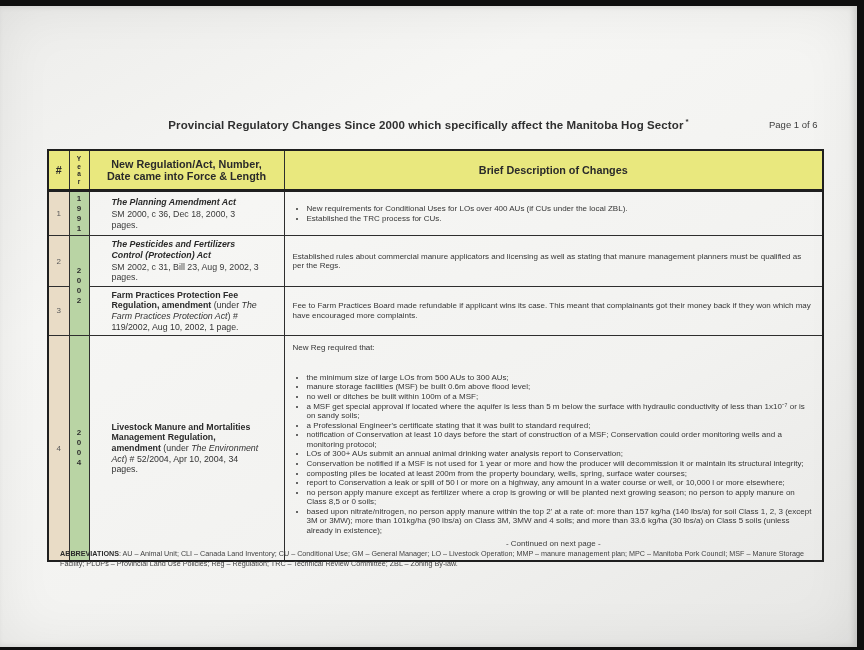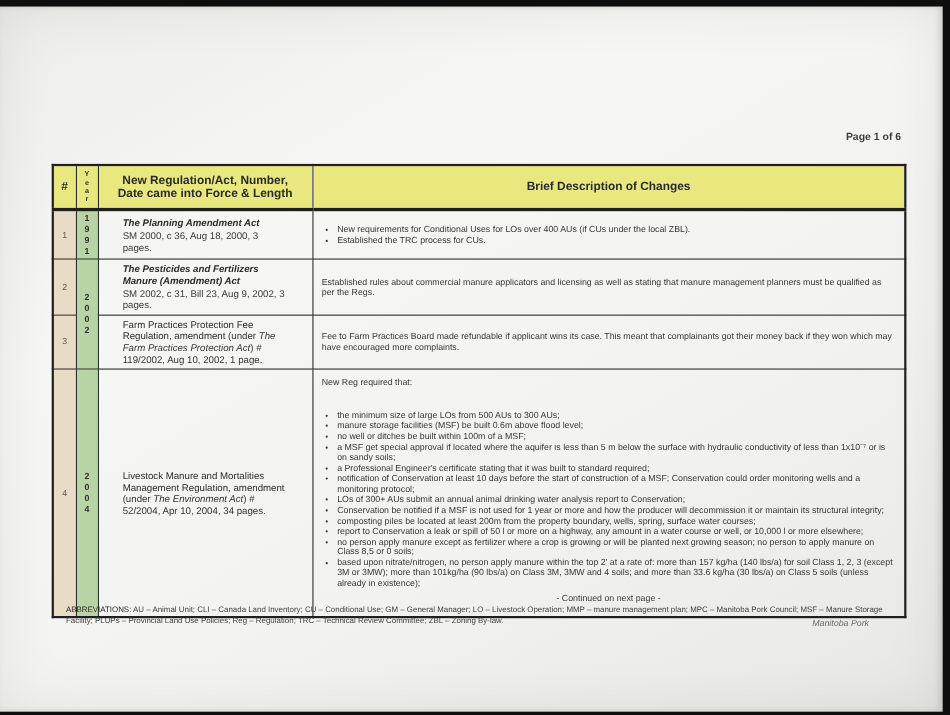--- a/index.html
+++ b/index.html
@@ -11,21 +11,21 @@
   .paper{
     position:absolute;left:0;top:6px;width:857px;height:641px;
     background:linear-gradient(150deg,#ededeb 0%,#f6f6f4 30%,#f2f2f0 65%,#e7e7e5 100%);
     box-shadow:inset 0 0 55px rgba(0,0,0,0.07), inset -3px 0 6px rgba(0,0,0,0.12);
   }
   .title{
     position:absolute;top:111px;left:0;width:100%;
     text-align:center;font-weight:bold;font-size:11.5px;color:#303030;letter-spacing:.1px;
   }
   .title sup{font-size:8px;margin-left:2px;}
-  .pageno{position:absolute;top:113px;left:769px;font-size:9.5px;color:#3d3d3d;font-weight:bold;}
+  .pageno{position:absolute;top:113px;left:769px;font-size:9.5px;color:#3d3d3d;}
 
   table.reg-table{
     position:absolute;left:47px;top:143px;width:775px;
     border-collapse:collapse;table-layout:fixed;
     border:2px solid #1f1f1f;
   }
   .reg-table th,.reg-table td{border:1px solid #2e2e2e;overflow:hidden;}
   .reg-table thead th{
     background:var(--header-bg,#e9e87e);
     height:34px;font-size:10.8px;font-weight:bold;color:#2a2a2a;
@@ -44,21 +44,21 @@
   }
   th.c-year{padding:0;}
   th .vtext{font-size:6.5px;line-height:7.5px;width:5px;color:#2a2a2a;}
 
   td.reg{
     padding:3px 22px;font-size:8.8px;color:#333;vertical-align:middle;line-height:10.6px;
     background:transparent;
   }
   .reg-title{font-weight:bold;font-style:italic;color:#2b2b2b;margin-bottom:1px;}
   .reg-detail{color:#3a3a3a;}
-  .b{font-weight:normal;color:#2b2b2b;}
+  .b{font-weight:bold;color:#2b2b2b;}
   .i{font-style:italic;}
 
   td.desc{
     padding:12px 8px;font-size:8px;color:#363636;vertical-align:middle;line-height:9.6px;
   }
   td.desc-top{vertical-align:top;padding-top:7px;}
   ul.bullets{margin:0;padding-left:14px;list-style:disc outside;}
   ul.bullets li{margin:0 0 0.5px 0;padding:0;line-height:9.2px;}
   .desc-intro{margin-bottom:20px;}
   .continued{text-align:center;margin-top:4px;color:#3a3a3a;}
@@ -77,20 +77,21 @@
   .signoff{
     position:absolute;top:556px;left:0;width:790px;text-align:right;
     font-size:8px;font-style:italic;color:#6a6a6a;line-height:9.5px;
   }
 </style>
 </head>
 <body>
 
 <div class="paper">
 
+  <div class="title"><span>Provincial Regulatory Changes Since 2000 which specifically affect the Manitoba Hog Sector</span><sup>*</sup></div>
   <div class="pageno">Page 1 of 6</div>
 
   <table class="reg-table">
     <colgroup>
       <col style="width:21px">
         <col style="width:20px">
         <col style="width:195px">
         <col style="width:539px">
     </colgroup>
     <thead>
@@ -107,36 +108,36 @@
       </tr>
     </thead>
     <tbody>
       <tr style="height:45px">
         <td class="num">1</td>
         <td class="year">
             <div class="vtext">1991</div>
           </td>
         <td class="reg">
           <div class="reg-title">The Planning Amendment Act</div>
-          <div class="reg-detail">SM 2000,  c 36,  Aug 18, 2000, 3 pages.</div>
+          <div class="reg-detail">SM 2000,  c 36,  Dec 18, 2000, 3 pages.</div>
         </td>
         <td class="desc">
           <ul class="bullets">
             <li>New requirements for Conditional Uses for LOs over 400 AUs (if CUs under the local ZBL).</li>
             <li>Established the TRC process for CUs.</li>
           </ul>
         </td>
       </tr>
       <tr style="height:42px">
         <td class="num">2</td>
         <td class="year" rowspan="2">
             <div class="vtext">2002</div>
           </td>
         <td class="reg">
-          <div class="reg-title">The Pesticides and Fertilizers Manure (Amendment) Act</div>
+          <div class="reg-title">The Pesticides and Fertilizers Control (Protection) Act</div>
           <div class="reg-detail">SM 2002,  c 31,  Bill 23,  Aug 9, 2002, 3 pages.</div>
         </td>
         <td class="desc">Established rules about commercial manure applicators and licensing as well as stating that manure management planners must be qualified as per the Regs.</td>
       </tr>
       <tr style="height:38px">
         <td class="num">3</td>
         <td class="reg">
           <span class="b">Farm Practices Protection Fee Regulation, amendment </span><span>(under </span><span class="i">The Farm Practices Protection Act</span><span>) # 119/2002,  Aug 10, 2002,  1 page.</span>
         </td>
         <td class="desc">Fee to Farm Practices Board made refundable if applicant wins its case. This meant that complainants got their money back if they won which may have encouraged more complaints.</td>
@@ -170,16 +171,15 @@
       </tr>
     </tbody>
   </table>
 
 
   <div class="abbrev">
     <span class="b">ABBREVIATIONS</span><span>:   AU – Animal Unit;   CLI – Canada Land Inventory;   CU – Conditional Use;   GM – General Manager;   LO – Livestock Operation;   MMP – manure management plan;   MPC – Manitoba Pork Council;   MSF – Manure Storage Facility;   PLUPs – Provincial Land Use Policies;   Reg – Regulation;   TRC – Technical Review Committee;   ZBL – Zoning By-law.</span>
   </div>
 
   <div class="signoff">
-    <div>Manitoba Pork</div>
   </div>
 
 </div>
 
 </body></html>

